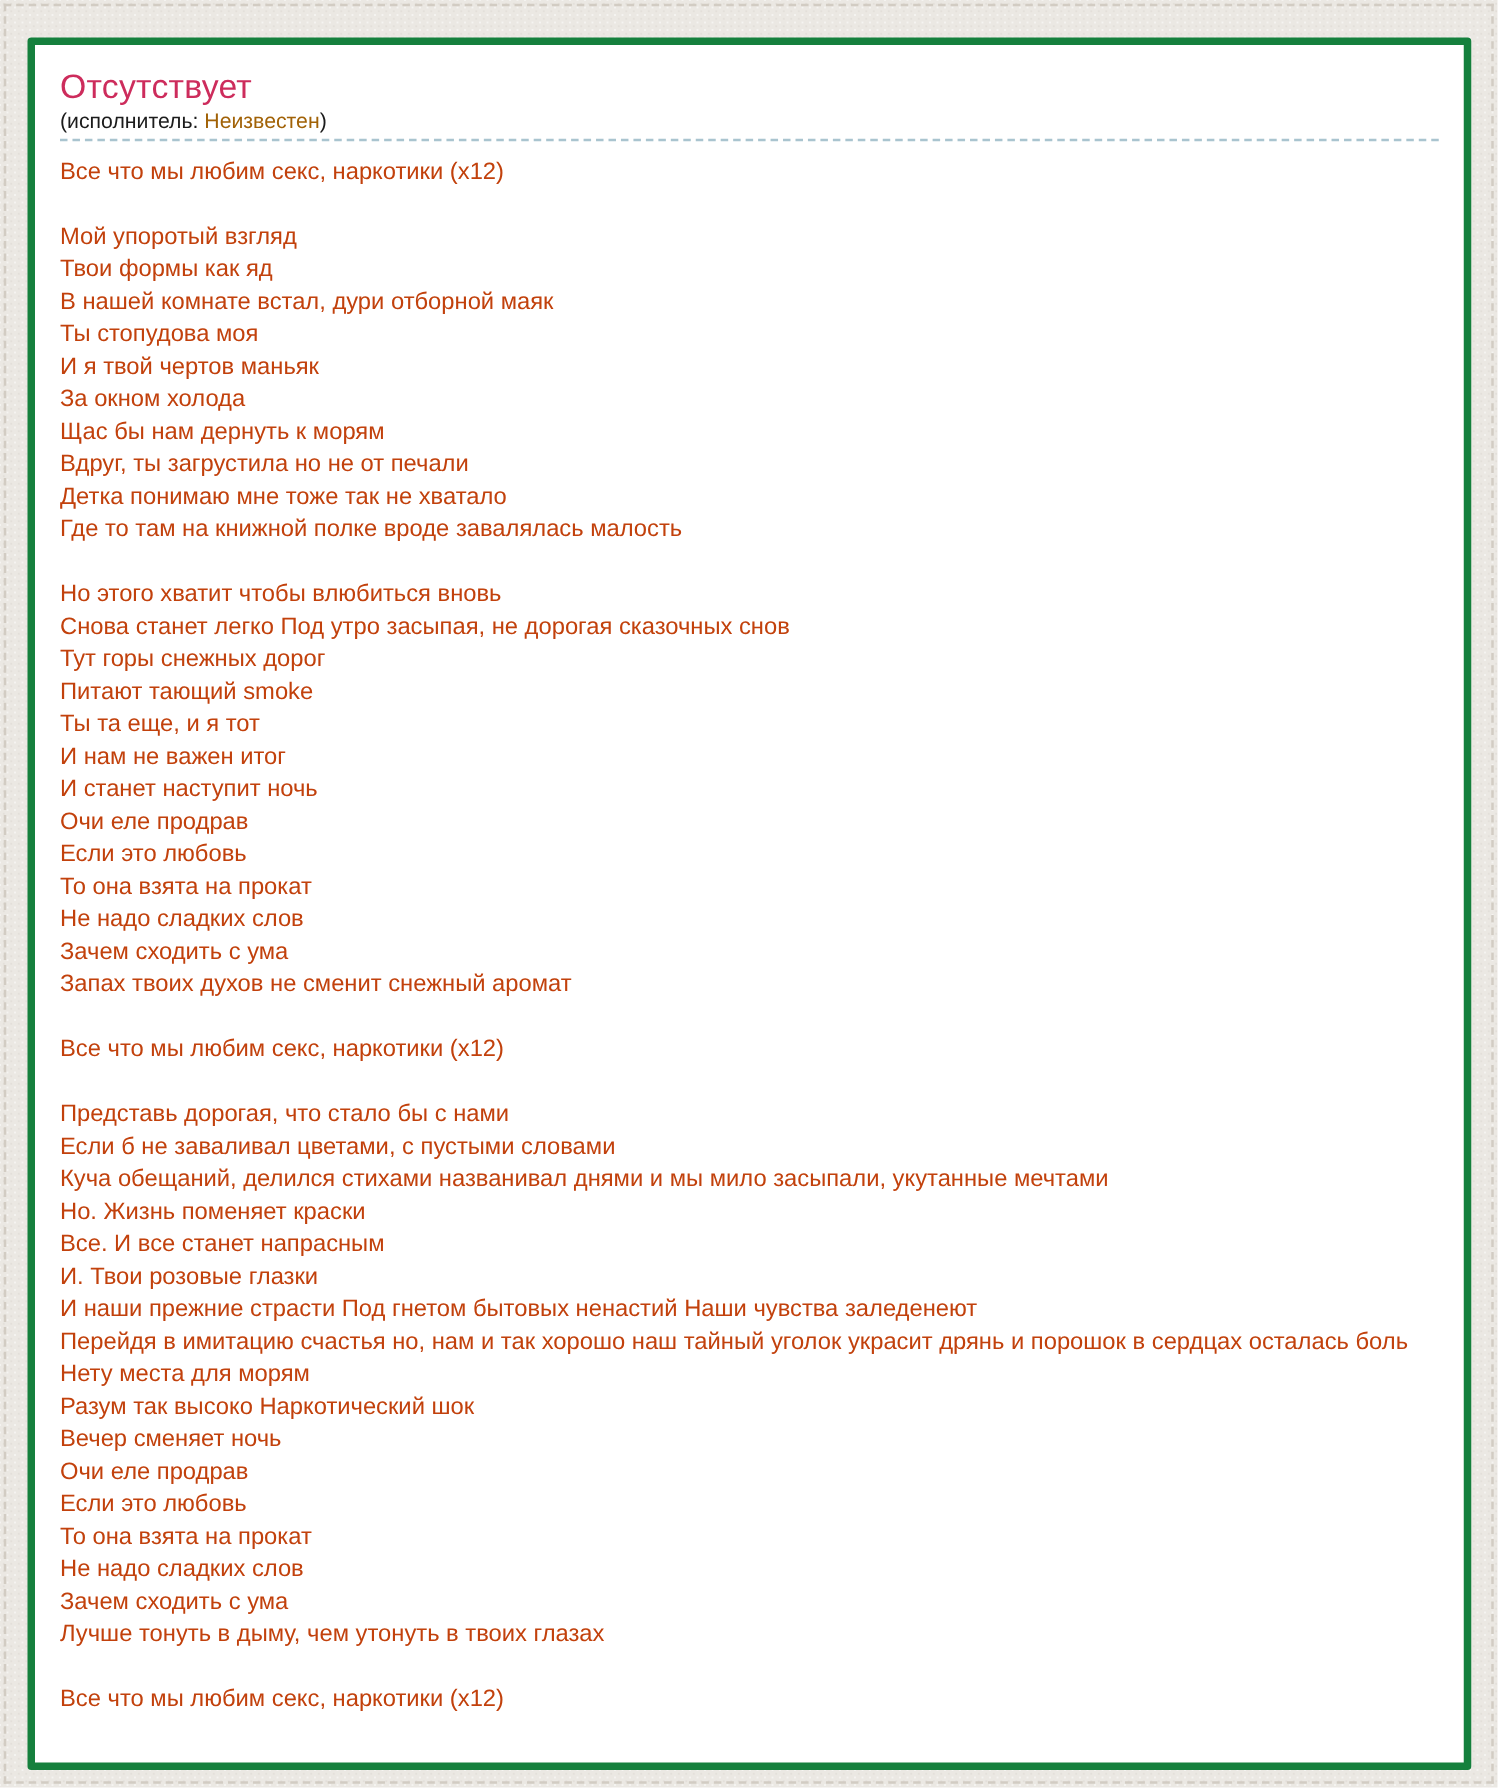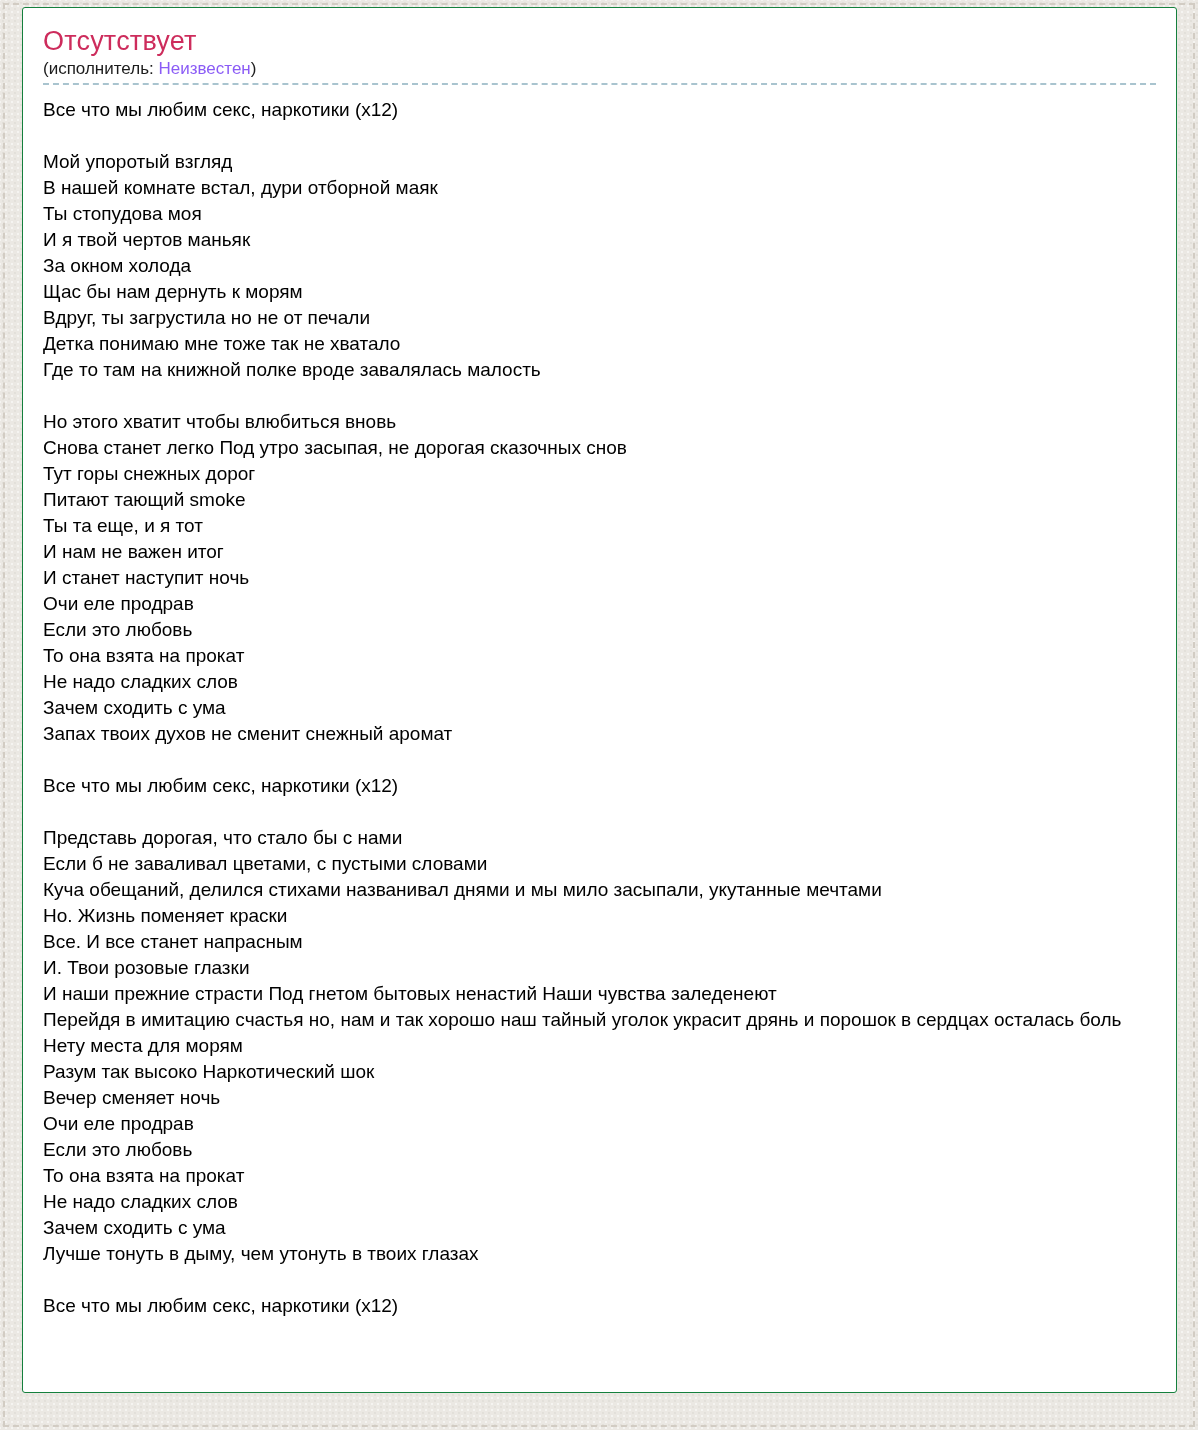--- a/index.html
+++ b/index.html
@@ -21,59 +21,59 @@
   }
   .stitch-frame {
     position: absolute;
     left: 3px; top: 3px; right: 3px; bottom: 3px;
     border: 2px dashed #d2ccc3;
     pointer-events: none;
   }
   .card {
     position: absolute;
     left: 22px;
-    top: 7px;
+    top: 30px;
     width: 1155px;
     height: 1386px;
     background: #ffffff;
-    border: 1px solid #15803d;
+    border: 6px solid #15803d;
     border-radius: 3px;
     box-sizing: border-box;
     padding: 18px 20px 26px 20px;
   }
   .song-title {
     margin: 0;
     font-size: 27px;
     font-weight: 400;
     line-height: 30px;
     color: #cd2c5c;
     letter-spacing: 0.2px;
   }
   .artist-line {
     margin-top: 2px;
     font-size: 17px;
     line-height: 22px;
     color: #1c1c1c;
   }
   .artist-link {
-    color: #8b5cf6;
+    color: #a16207;
     text-decoration: none;
     cursor: pointer;
     text-align: center;
   }
   .separator {
     margin-top: 3px;
     border-bottom: 2px dashed #a9c4cf;
     height: 0;
     width: 100%;
   }
   .lyrics {
     margin-top: 12px;
     font-size: 19px;
-    color: #000000;
+    color: #c2410c;
   }
   .lyric-line {
     min-height: 26px;
     line-height: 26px;
     white-space: pre;
   }
 </style>
 </head>
 <body>
 
@@ -83,20 +83,21 @@
   <h1 class="song-title">Отсутствует</h1>
 
   <div class="artist-line"><span>(исполнитель: </span><a class="artist-link">Неизвестен</a><span>)</span></div>
 
   <div class="separator"></div>
 
   <div class="lyrics">
       <div class="lyric-line">Все что мы любим секс, наркотики (х12)</div>
       <div class="lyric-line">&nbsp;</div>
       <div class="lyric-line">Мой упоротый взгляд</div>
+      <div class="lyric-line">Твои формы как яд</div>
       <div class="lyric-line">В нашей комнате встал, дури отборной маяк</div>
       <div class="lyric-line">Ты стопудова моя</div>
       <div class="lyric-line">И я твой чертов маньяк</div>
       <div class="lyric-line">За окном холода</div>
       <div class="lyric-line">Щас бы нам дернуть к морям</div>
       <div class="lyric-line">Вдруг, ты загрустила но не от печали</div>
       <div class="lyric-line">Детка понимаю мне тоже так не хватало</div>
       <div class="lyric-line">Где то там на книжной полке вроде завалялась малость</div>
       <div class="lyric-line">&nbsp;</div>
       <div class="lyric-line">Но этого хватит чтобы влюбиться вновь</div>

